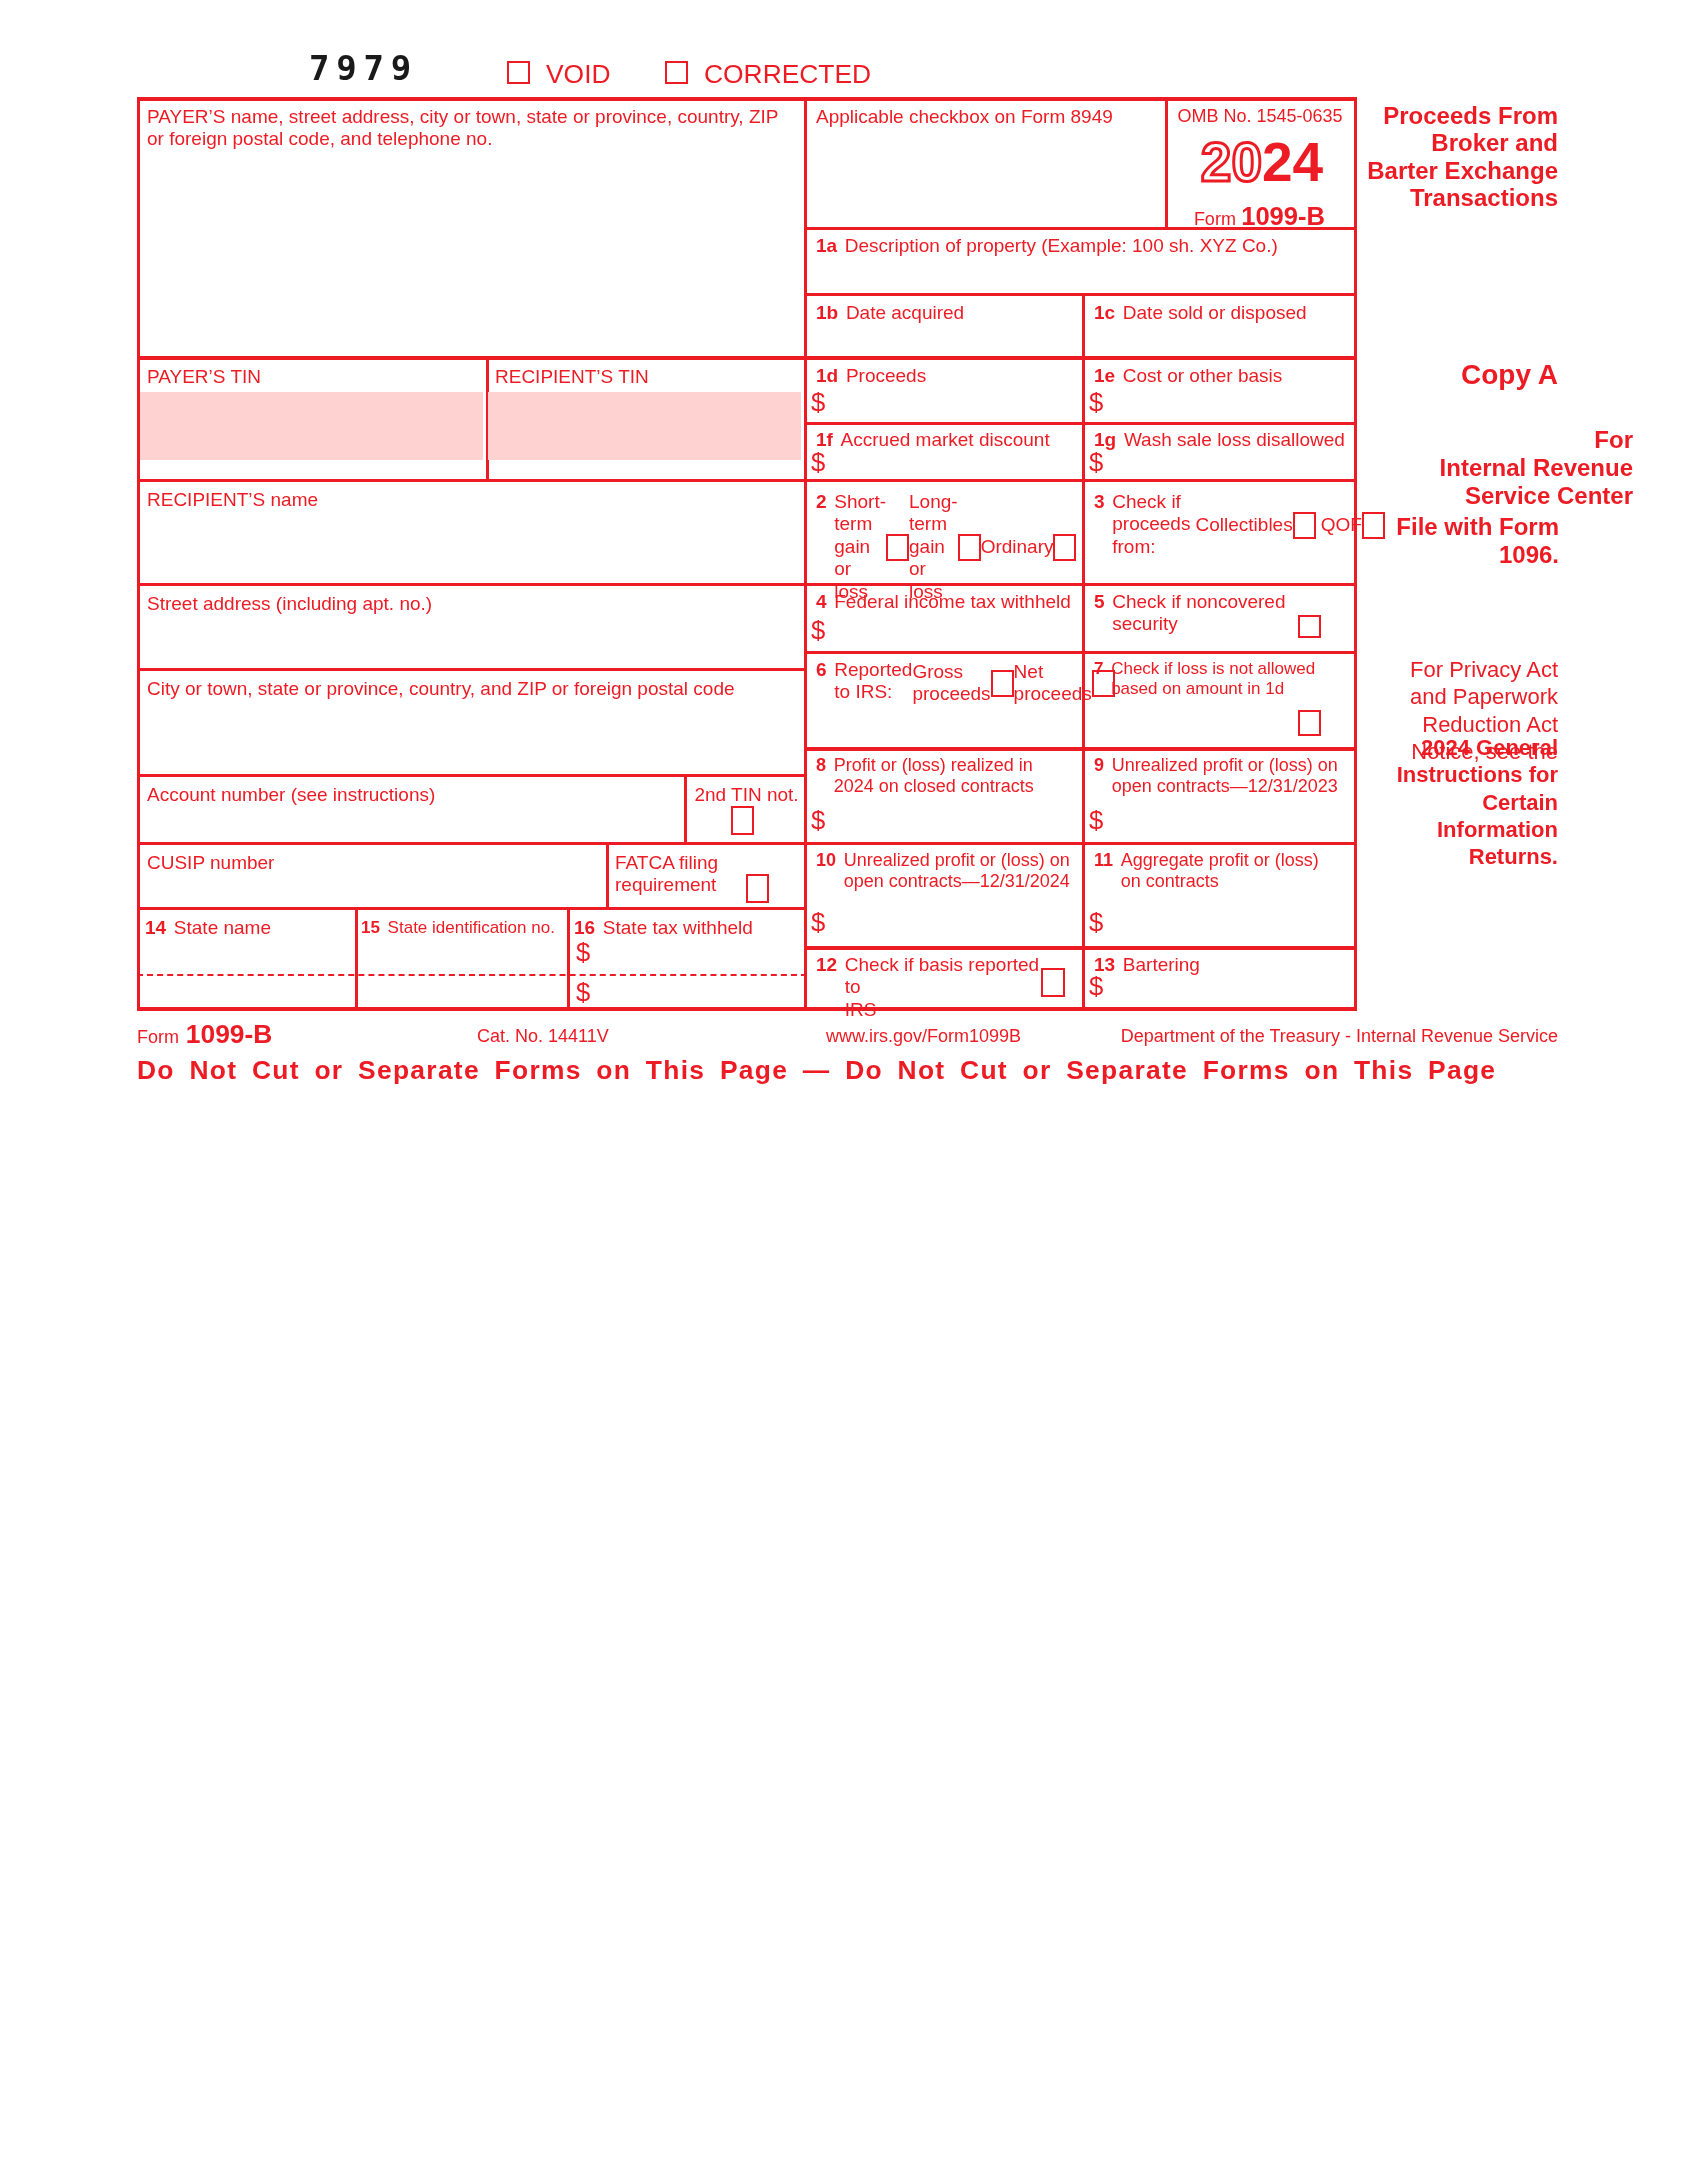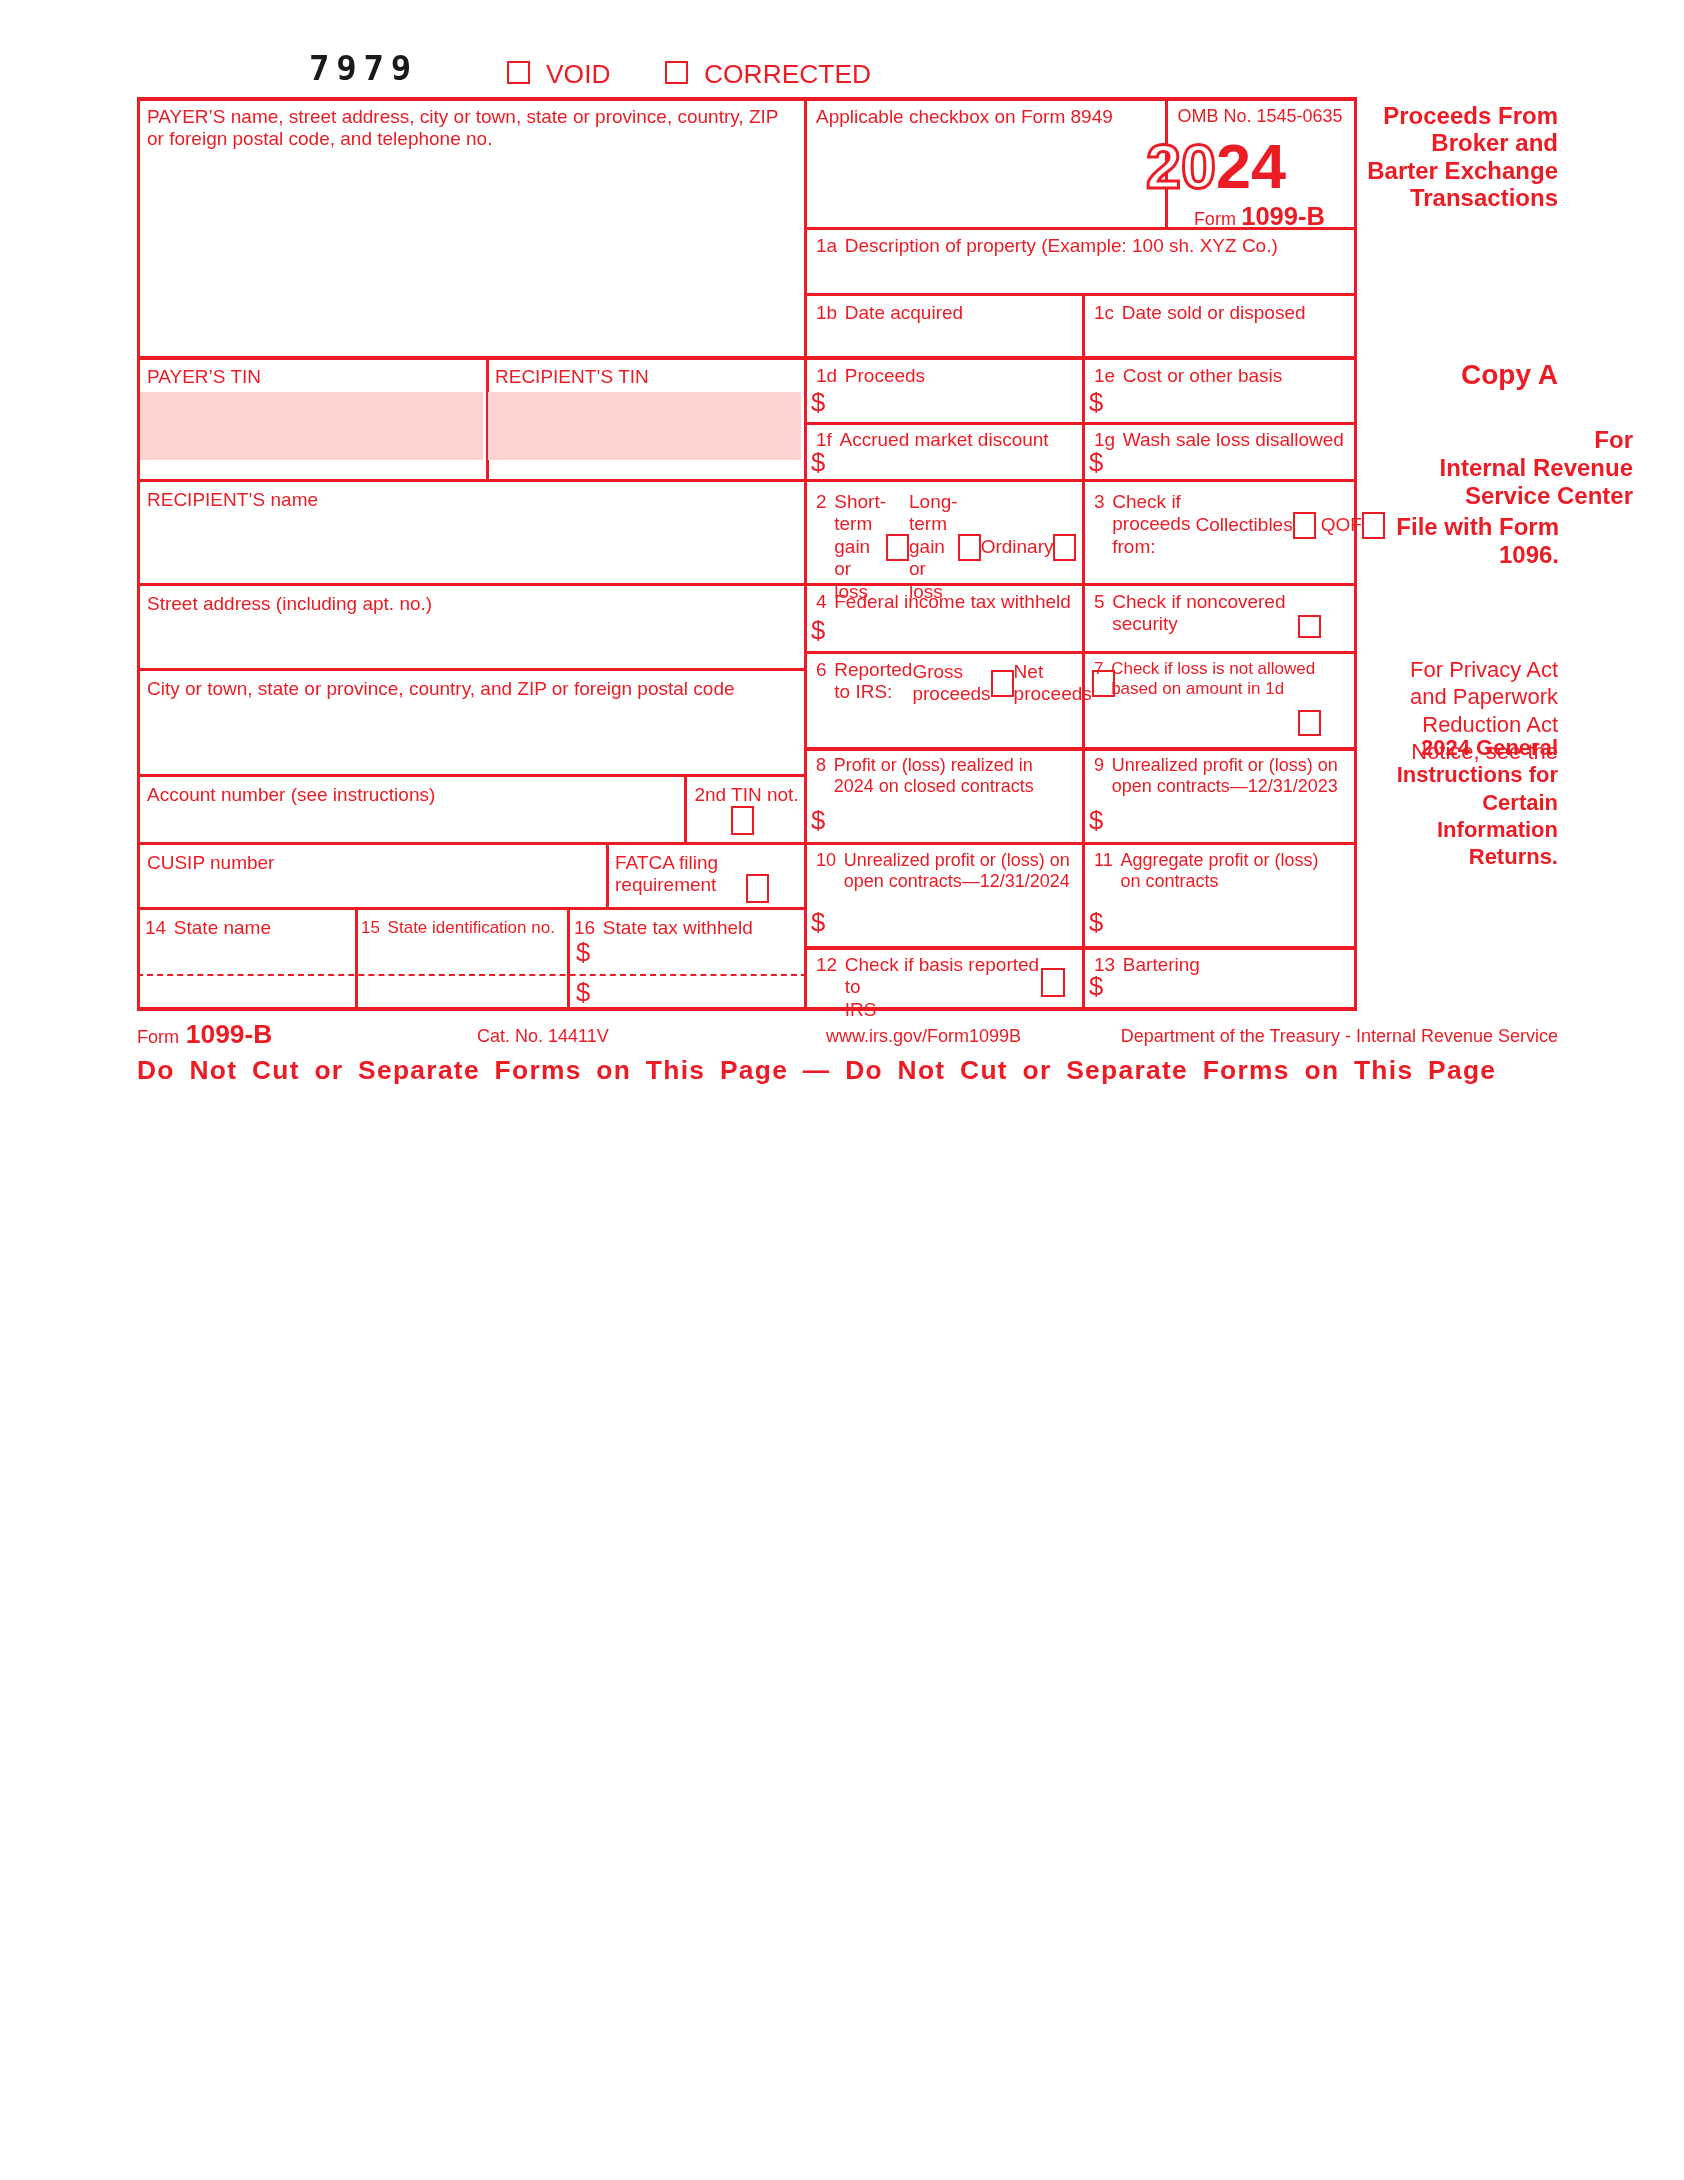--- a/index.html
+++ b/index.html
@@ -11,21 +11,21 @@
      font-family:"Liberation Sans",sans-serif;}
   .b{font-weight:bold;}
   .hl{position:absolute;background:var(--red);height:2.6px;}
   .hl.thick{height:4.3px;}
   .vl{position:absolute;background:var(--red);width:2.6px;}
   .dash{position:absolute;border-top:2.6px dashed var(--red);height:0;}
   .pinkband{position:absolute;background:var(--pink);}
   .cb{box-sizing:border-box;border:2.6px solid var(--red);background:transparent;}
   .cb.abs{position:absolute;}
   .box{display:flex;gap:7.7px;align-items:flex-start;}
-  .num{font-weight:normal;flex:0 0 auto;}
+  .num{font-weight:bold;flex:0 0 auto;}
   .col{display:flex;flex-direction:row;width:100%;}
   .cbrow{display:flex;justify-content:space-between;align-items:center;margin-bottom:5.1px;}
   .cbrow .cb{width:23px;height:27px;flex:0 0 auto;}
   .dollar{font-size:25.6px;line-height:1;}
   .right{text-align:right;}
   .center{text-align:center;}
   .s21{font-size:18px;}
   .s20{font-size:17px;}
   .y20{color:#f7a6a9;font-weight:bold;}
   @supports (-webkit-text-stroke:1px red){
@@ -70,21 +70,21 @@
   <div class="vl" style="left:1082px;top:293px;height:716px;"></div>
   <div class="vl" style="left:486px;top:356px;height:125px;"></div>
   <div class="vl" style="left:684px;top:774px;height:71px;"></div>
   <div class="vl" style="left:606px;top:842px;height:67px;"></div>
   <div class="vl" style="left:355px;top:907px;height:102px;"></div>
   <div class="vl" style="left:567px;top:907px;height:102px;"></div>
 
   <div class="t" style="left:147px;top:106px;width:644px;">PAYER’S name, street address, city or town, state or province, country, ZIP or foreign postal code, and telephone no.</div>
   <div class="t" style="left:816px;top:106px;width:337px;">Applicable checkbox on Form 8949</div>
   <div class="t center" style="left:1169px;top:106px;width:182px;font-size:18px;">OMB No. 1545-0635</div>
-  <div class="t center" style="left:1111px;top:135px;width:210px;font-size:63px;line-height:1;"><span class="y20">20</span><span class="y24">24</span></div>
+  <div class="t center" style="left:1157px;top:135px;width:210px;font-size:55px;line-height:1;"><span class="y20">20</span><span class="y24">24</span></div>
   <div class="t center" style="left:1165px;top:201px;width:189px;"><span style="font-size:18px;">Form</span> <span class="b" style="font-size:25.6px;">1099-B</span></div>
   <div class="t b right" style="left:1359px;top:102px;width:199px;font-size:24px;line-height:1.14;">Proceeds From<br>Broker and<br>Barter Exchange<br>Transactions</div>
 
   <div class="t" style="left:147px;top:366px;">PAYER’S TIN</div>
   <div class="t" style="left:495px;top:366px;">RECIPIENT’S TIN</div>
   <div class="pinkband" style="left:140px;top:392px;width:343px;height:68px;"></div>
   <div class="pinkband" style="left:488px;top:392px;width:313px;height:68px;"></div>
 
   <div class="t box" style="left:816px;top:235px;width:528px;">
       <span class="num">1a</span>

